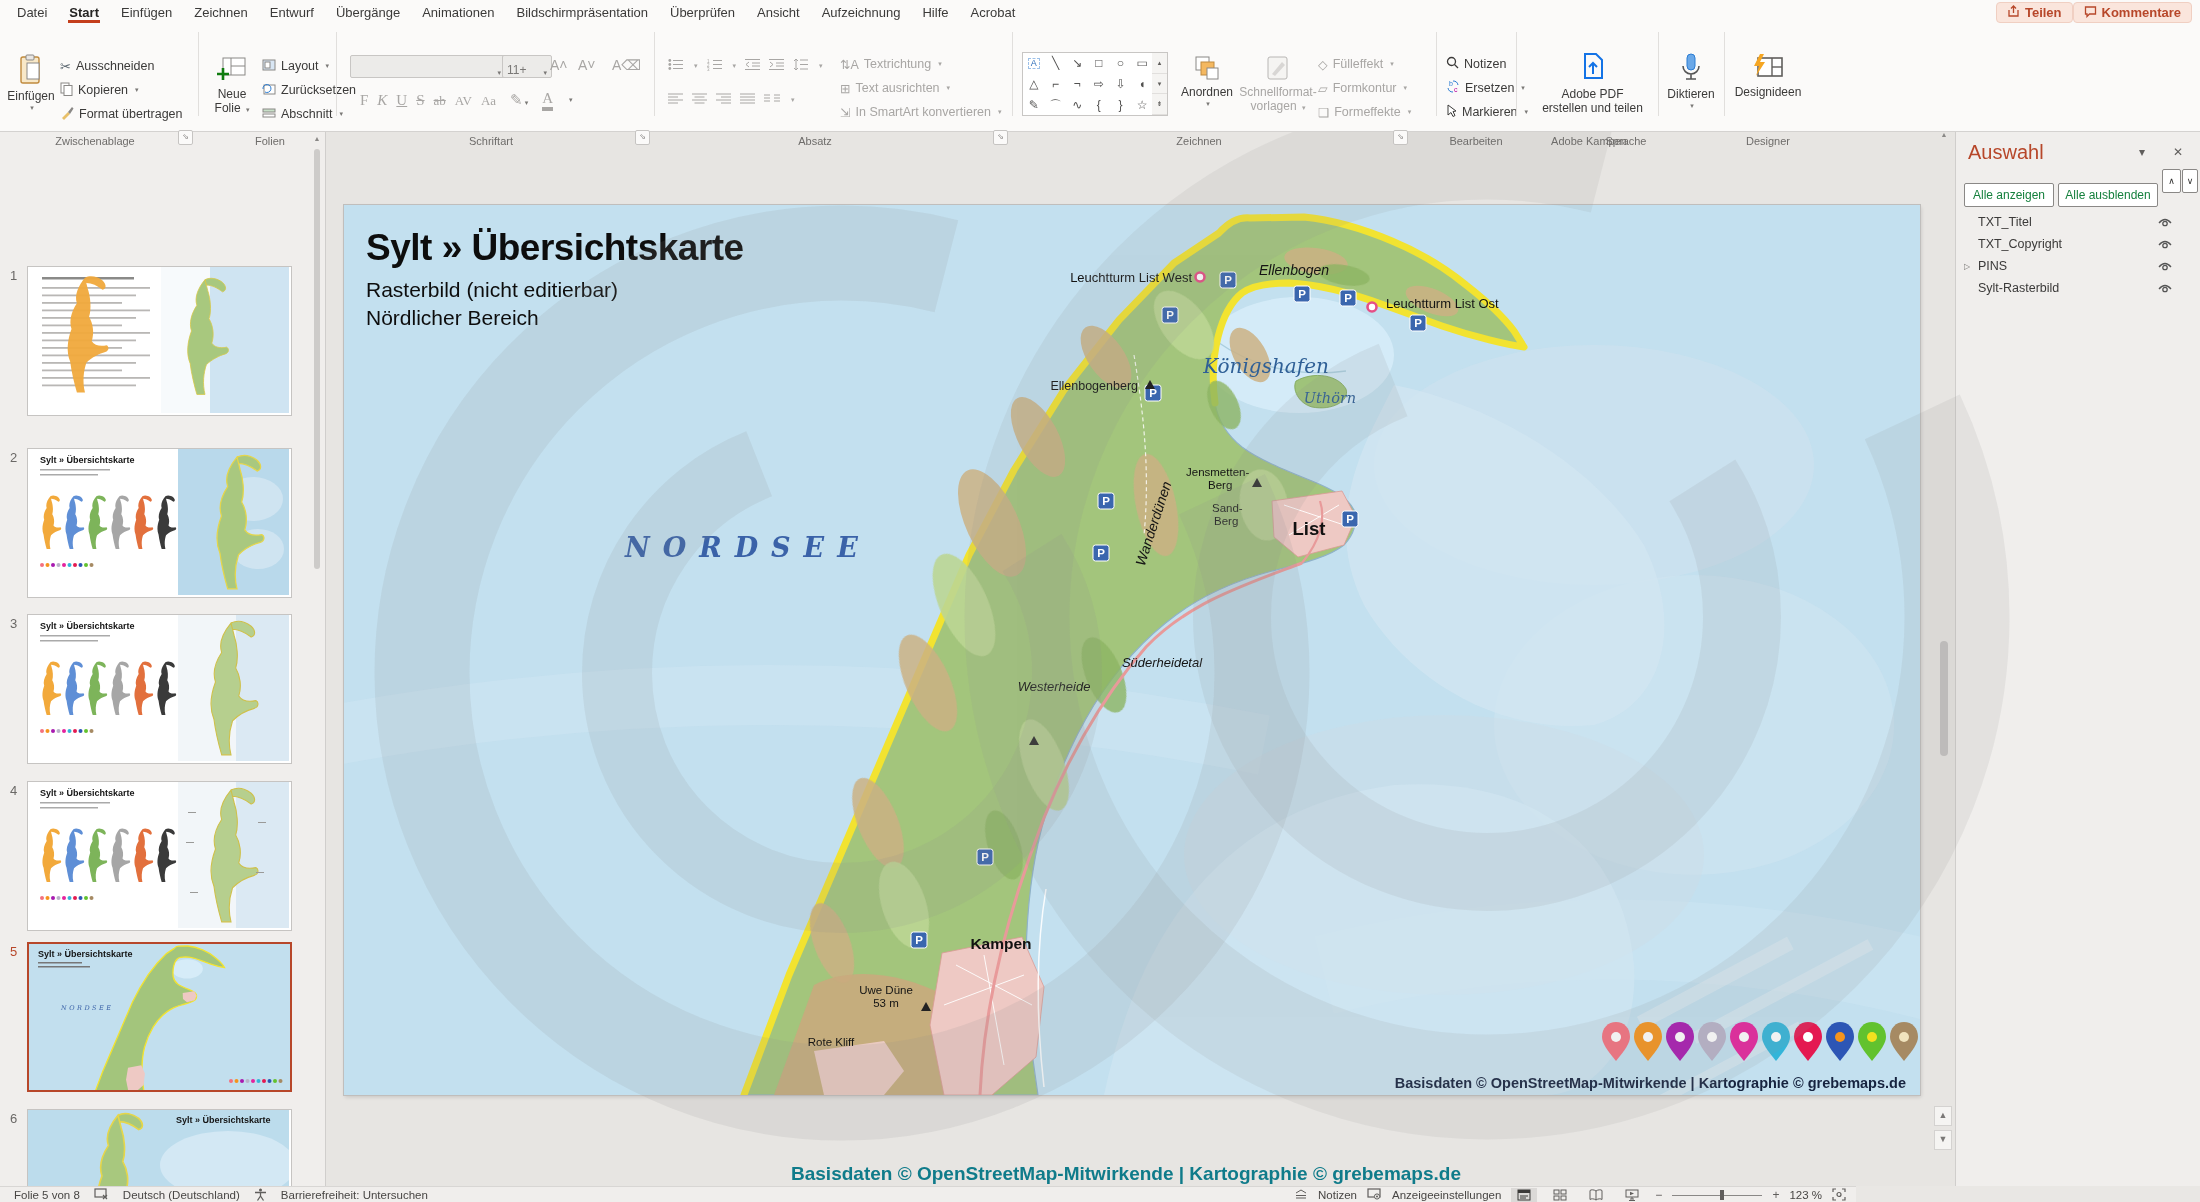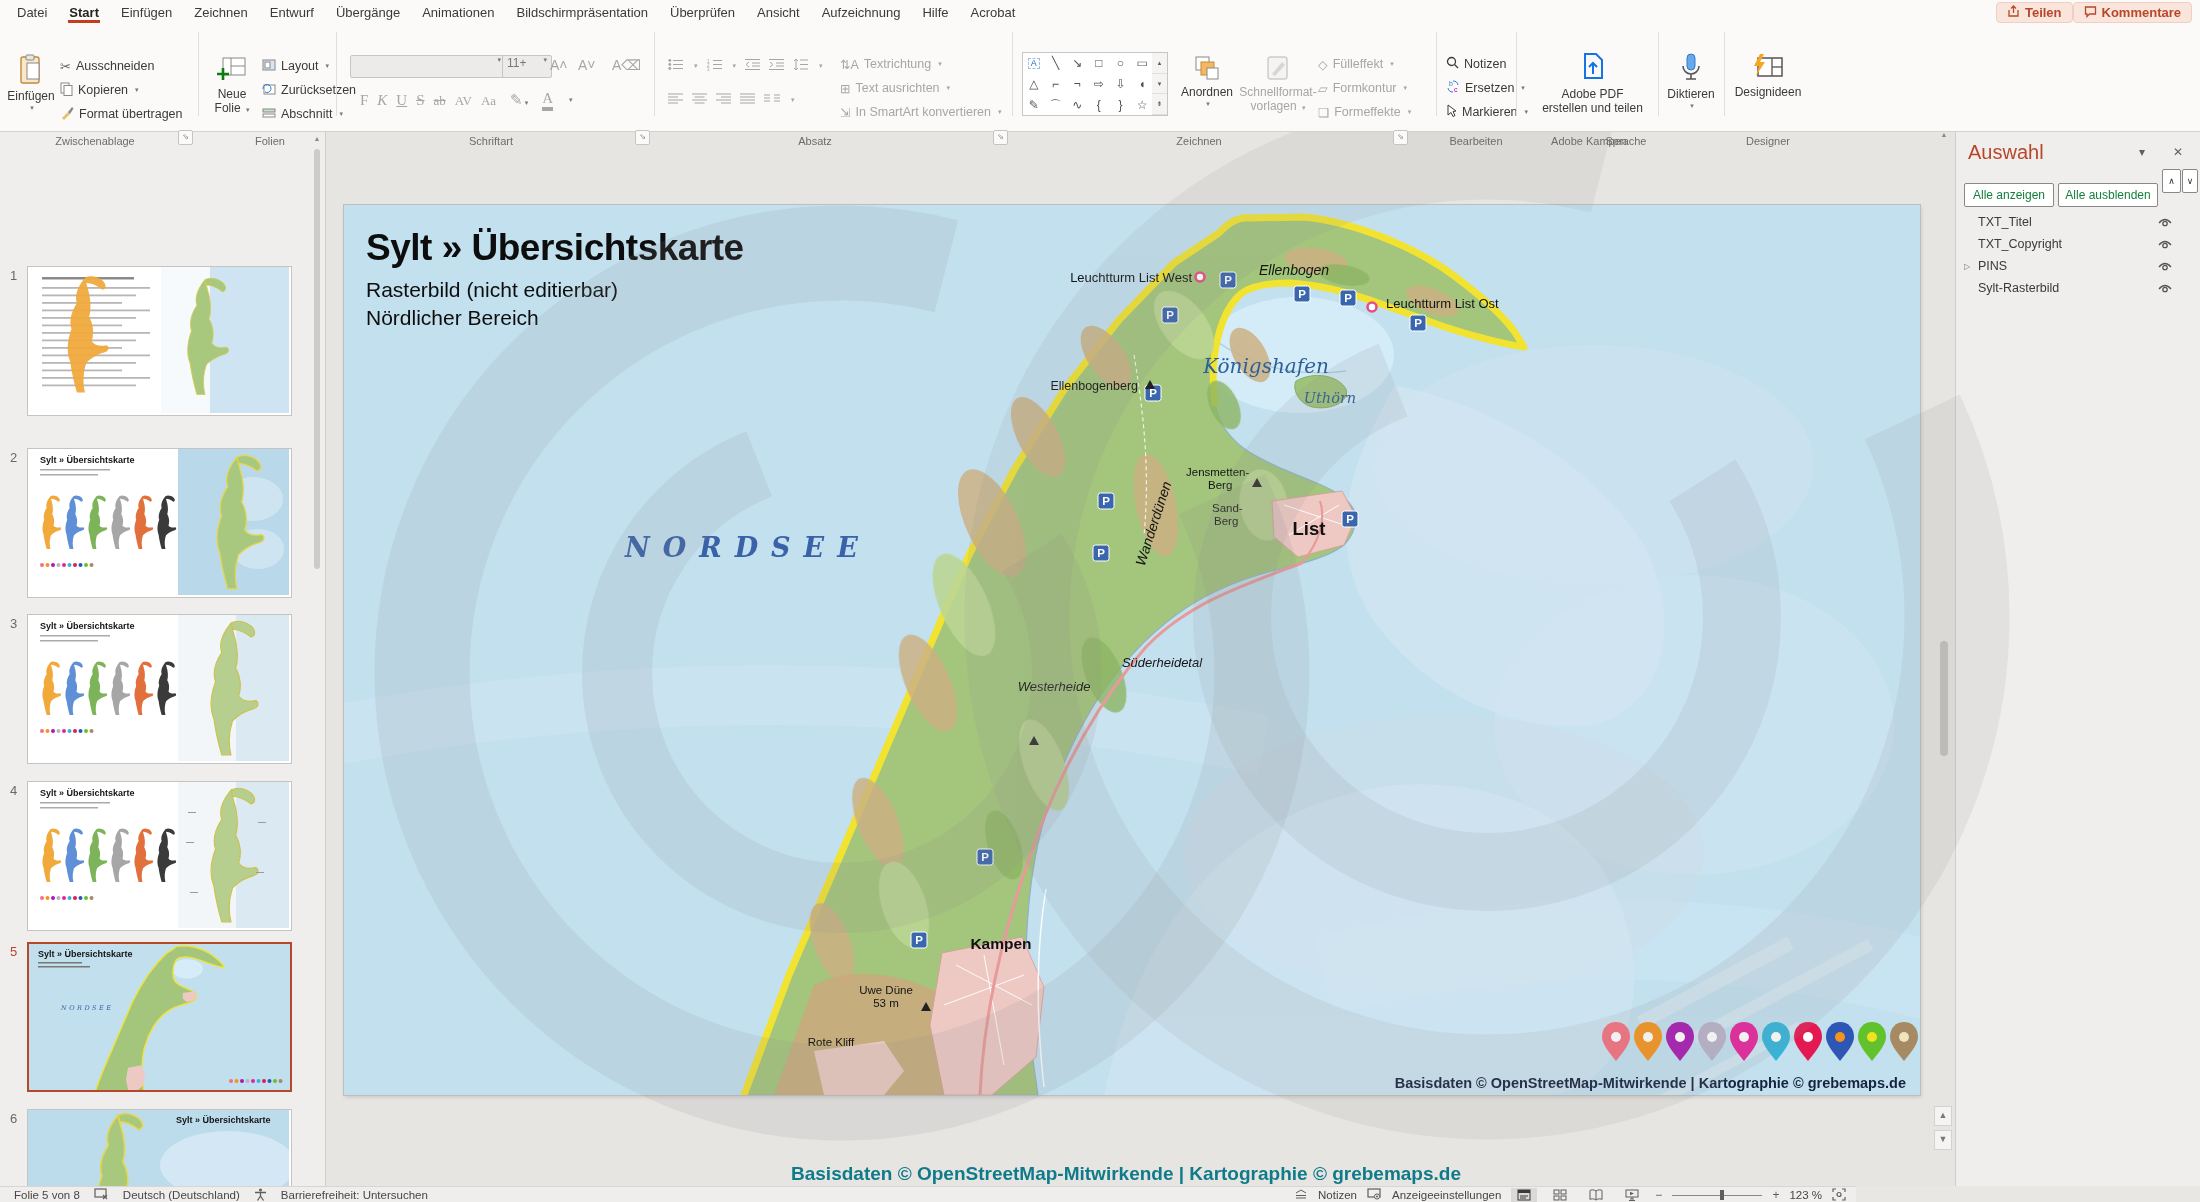--- a/index.html
+++ b/index.html
@@ -14,21 +14,21 @@
   .pillbtn{display:flex;align-items:center;gap:5px;background:#fae5dc;color:#b7472a;font-size:13px;font-weight:bold;border:1px solid #f0cfc2;border-radius:4px;padding:2px 10px;height:15px;}
   
   .ribbon{position:absolute;left:0;top:24px;width:2200px;height:107px;background:#fbfaf9;border-bottom:1px solid #d4d2d0;z-index:59;}
   .rdiv{position:absolute;top:8px;height:84px;width:1px;background:#e1dfdd;}
   .glabel{position:absolute;top:111px;font-size:11px;color:#6e6c6a;transform:translateX(-50%);white-space:nowrap;}
   .launcher{position:absolute;top:106px;width:13px;height:13px;border:1px solid #c6c4c2;border-radius:2px;color:#8a8886;font-size:8px;line-height:11px;text-align:center;background:#fbfaf9;}
   .bigbtn{position:absolute;display:flex;flex-direction:column;align-items:center;font-size:12px;color:#3b3a39;text-align:center;line-height:1.15;}
   .rbtn{position:absolute;display:flex;align-items:center;gap:5px;font-size:12.5px;color:#3b3a39;height:20px;white-space:nowrap;}
   .dis,.dis *{color:#a8a6a4 !important;}
   .caret{font-size:7px;color:#7a7876;margin-left:2px;}
-  .combo{position:absolute;background:#ecebe9;border:1px solid #c8c6c4;border-radius:2px;color:#7a7876;font-size:12px;display:flex;align-items:flex-start;padding:0 4px;height:21px;}
+  .combo{position:absolute;background:#ecebe9;border:1px solid #c8c6c4;border-radius:2px;color:#7a7876;font-size:12px;display:flex;align-items:flex-end;padding:0 4px;height:21px;}
   .combo .caret{margin-left:auto;}
   .fbtn{font-size:15px;color:#a8a6a4;margin-right:9px;font-family:"Liberation Serif",serif;}
   .fb1{font-style:italic;}.fb2{text-decoration:underline;}.fb3{text-decoration:line-through;}.fb4{text-decoration:line-through;font-size:13px;margin-top:12px;}
   .fb5{font-size:13px;}.fb6{font-size:13px;}
   .shapebox{position:absolute;left:1022px;top:28px;width:130px;height:62px;background:#fff;border:1px solid #c8c6c4;display:grid;grid-template-columns:repeat(6,1fr);align-items:center;justify-items:center;color:#525150;font-size:12px;}
   .shapebox span{line-height:1;}
   .shape-a{color:#2b6cb8;border:1px dashed #9cc0e8;font-size:9px;padding:0 2px;}
   .scrollcol{position:absolute;left:1152px;top:28px;width:15px;height:62px;border:1px solid #c8c6c4;border-left:none;display:flex;flex-direction:column;}
   .scrollcol div{flex:1;display:flex;align-items:center;justify-content:center;font-size:7px;color:#605e5c;border-bottom:1px solid #e1dfdd;background:#f5f4f2;}
   .micon{display:inline-block;vertical-align:middle;}

